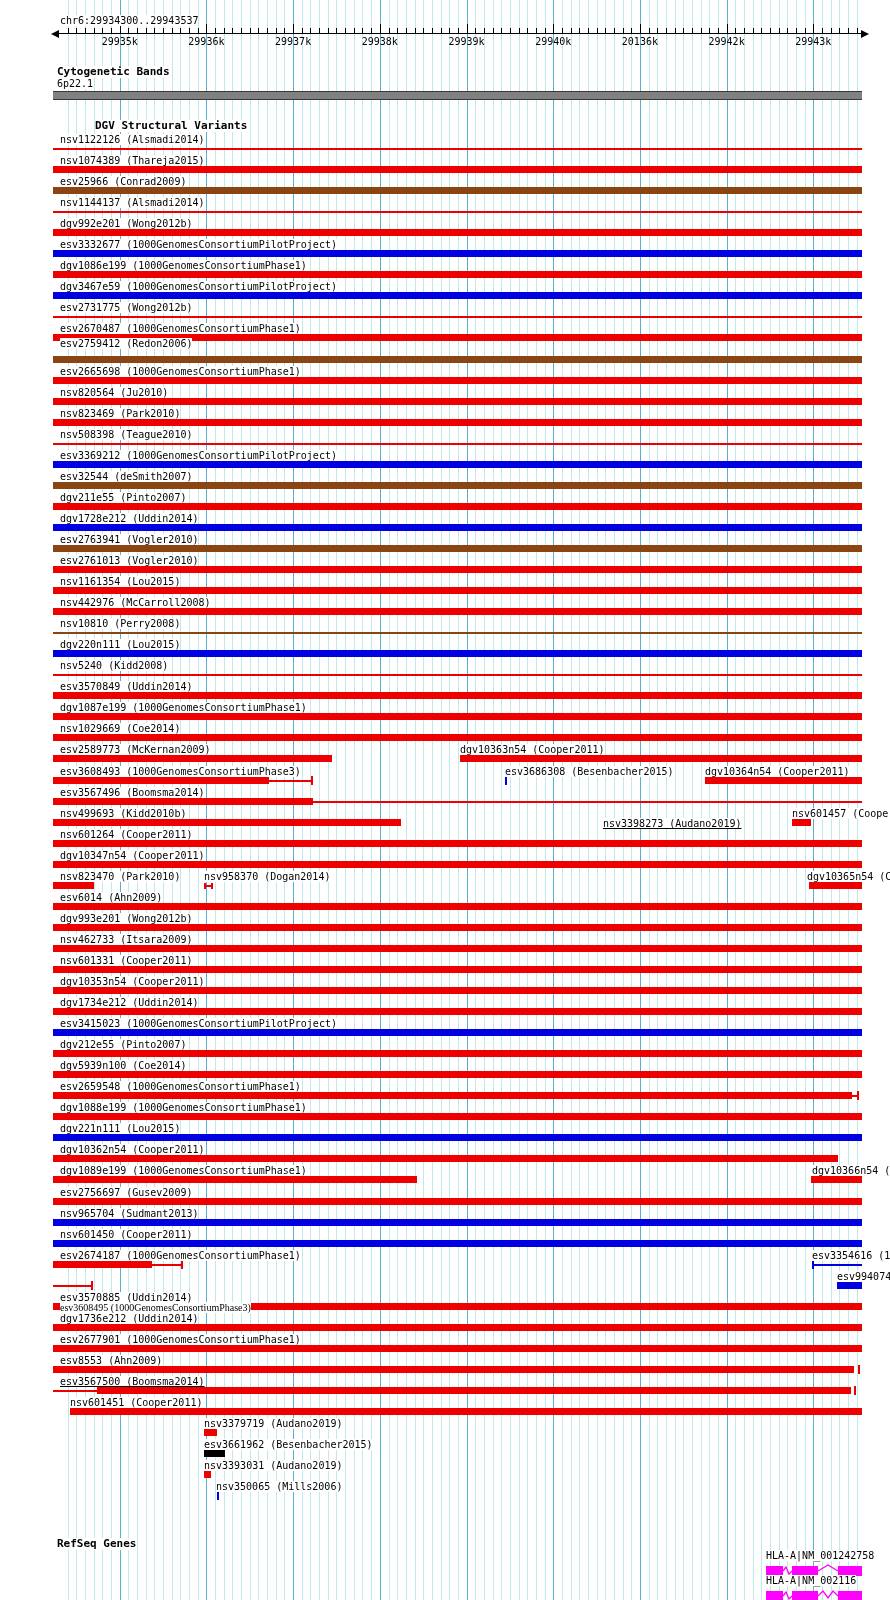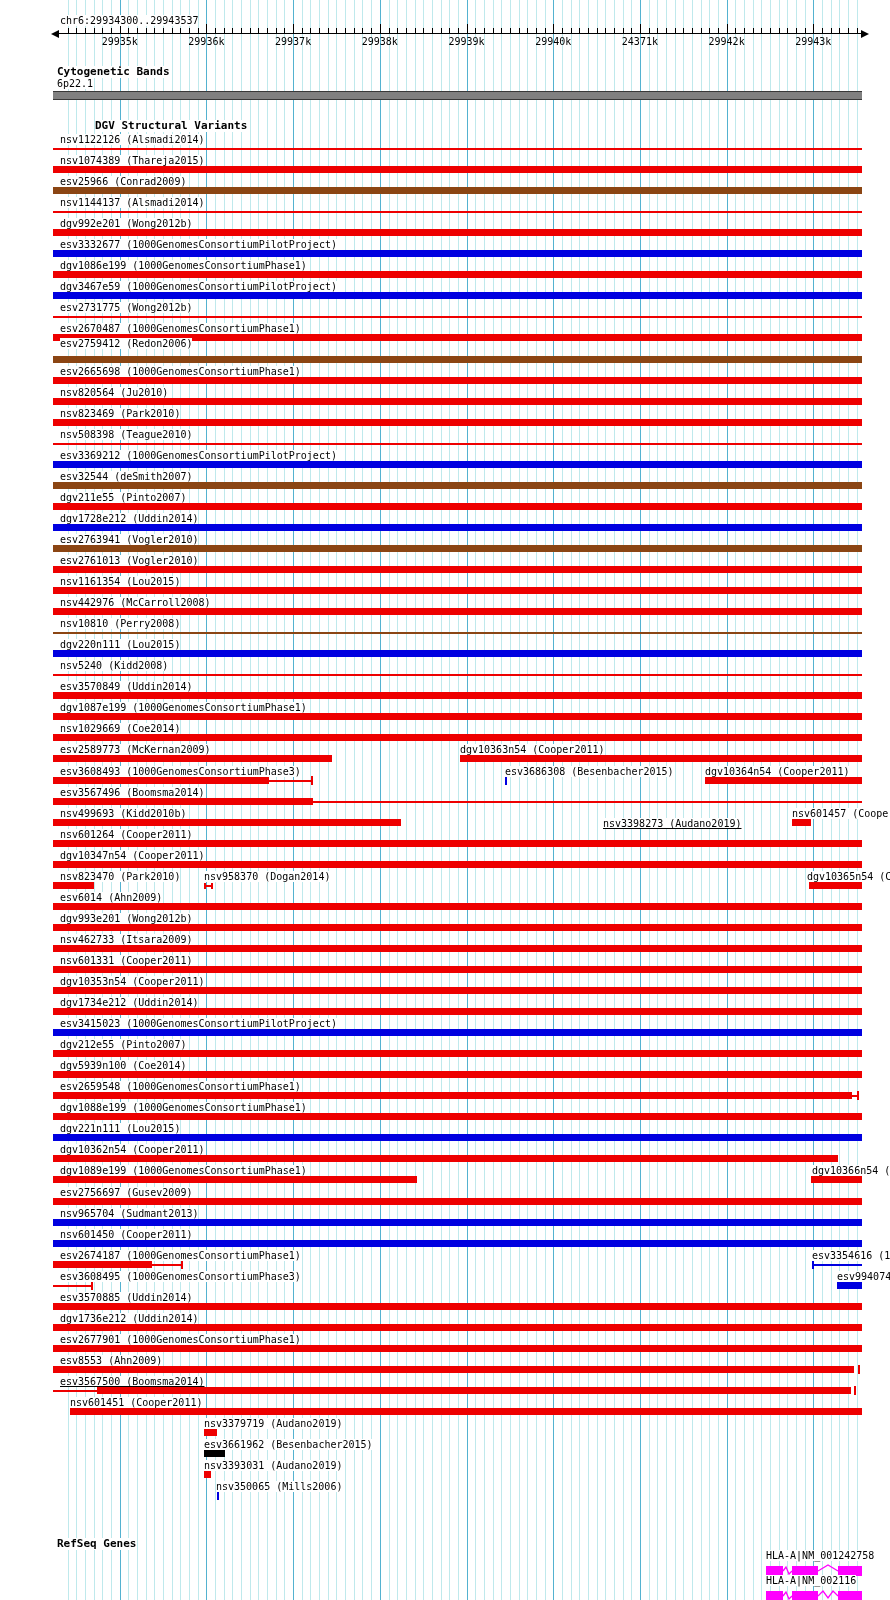--- a/index.html
+++ b/index.html
@@ -195,21 +195,21 @@
       <div class="rtick" style="left: 561.9px; top: 28px; height: 5px;"></div>
       <div class="rtick" style="left: 570.5px; top: 28px; height: 5px;"></div>
       <div class="rtick" style="left: 579.2px; top: 28px; height: 5px;"></div>
       <div class="rtick" style="left: 587.9px; top: 28px; height: 5px;"></div>
       <div class="rtick" style="left: 596.5px; top: 28px; height: 5px;"></div>
       <div class="rtick" style="left: 605.2px; top: 28px; height: 5px;"></div>
       <div class="rtick" style="left: 613.9px; top: 28px; height: 5px;"></div>
       <div class="rtick" style="left: 622.5px; top: 28px; height: 5px;"></div>
       <div class="rtick" style="left: 631.2px; top: 28px; height: 5px;"></div>
       <div class="rtick" style="left: 639.9px; top: 24px; height: 9px;"></div>
-      <div class="rlabel" style="left: 639.9px;">24371k</div>
+      <div class="rlabel" style="left: 639.9px;">20136k</div>
       <div class="rtick" style="left: 648.6px; top: 28px; height: 5px;"></div>
       <div class="rtick" style="left: 657.2px; top: 28px; height: 5px;"></div>
       <div class="rtick" style="left: 665.9px; top: 28px; height: 5px;"></div>
       <div class="rtick" style="left: 674.6px; top: 28px; height: 5px;"></div>
       <div class="rtick" style="left: 683.2px; top: 28px; height: 5px;"></div>
       <div class="rtick" style="left: 691.9px; top: 28px; height: 5px;"></div>
       <div class="rtick" style="left: 700.6px; top: 28px; height: 5px;"></div>
       <div class="rtick" style="left: 709.3px; top: 28px; height: 5px;"></div>
       <div class="rtick" style="left: 717.9px; top: 28px; height: 5px;"></div>
       <div class="rtick" style="left: 726.6px; top: 24px; height: 9px;"></div>
@@ -367,21 +367,21 @@
       <div class="glyph" style="left: 53px; top: 1219px; width: 809px; height: 7px; background: rgb(0, 0, 224);"></div>
       <div class="flabel" style="left: 60px; top: 1229px;">nsv601450 (Cooper2011)</div>
       <div class="glyph" style="left: 53px; top: 1240px; width: 809px; height: 7px; background: rgb(0, 0, 224);"></div>
       <div class="flabel" style="left: 60px; top: 1250px;">esv2674187 (1000GenomesConsortiumPhase1)</div>
       <div class="glyph" style="left: 53px; top: 1261px; width: 99px; height: 7px; background: rgb(238, 0, 0);"></div>
       <div class="glyph" style="left: 152px; top: 1264px; width: 30px; height: 2px; background: rgb(238, 0, 0);"></div>
       <div class="glyph" style="left: 181px; top: 1260px; width: 2px; height: 9px; background: rgb(238, 0, 0);"></div>
       <div class="flabel" style="left: 812px; top: 1250px;">esv3354616 (1</div>
       <div class="glyph" style="left: 812px; top: 1260px; width: 2px; height: 9px; background: rgb(0, 0, 224);"></div>
       <div class="glyph" style="left: 812px; top: 1264px; width: 50px; height: 2px; background: rgb(0, 0, 224);"></div>
-      <div class="flabel" style="left: 60px; top: 1271px;">esv3608495 (1000GenomesConsortiumPhase3)</div>
+      <div class="flabel" style="left: 60px; top: 1302px; font-family: Liberation Serif, serif;">esv3608495 (1000GenomesConsortiumPhase3)</div>
       <div class="glyph" style="left: 53px; top: 1285px; width: 39px; height: 2px; background: rgb(238, 0, 0);"></div>
       <div class="glyph" style="left: 91px; top: 1281px; width: 2px; height: 9px; background: rgb(238, 0, 0);"></div>
       <div class="flabel" style="left: 837px; top: 1271px;">esv994074</div>
       <div class="glyph" style="left: 837px; top: 1282px; width: 25px; height: 7px; background: rgb(0, 0, 224);"></div>
       <div class="flabel" style="left: 60px; top: 1292px;">esv3570885 (Uddin2014)</div>
       <div class="glyph" style="left: 53px; top: 1303px; width: 809px; height: 7px; background: rgb(238, 0, 0);"></div>
       <div class="flabel" style="left: 60px; top: 1313px;">dgv1736e212 (Uddin2014)</div>
       <div class="glyph" style="left: 53px; top: 1324px; width: 809px; height: 7px; background: rgb(238, 0, 0);"></div>
       <div class="flabel" style="left: 60px; top: 1334px;">esv2677901 (1000GenomesConsortiumPhase1)</div>
       <div class="glyph" style="left: 53px; top: 1345px; width: 809px; height: 7px; background: rgb(238, 0, 0);"></div>

